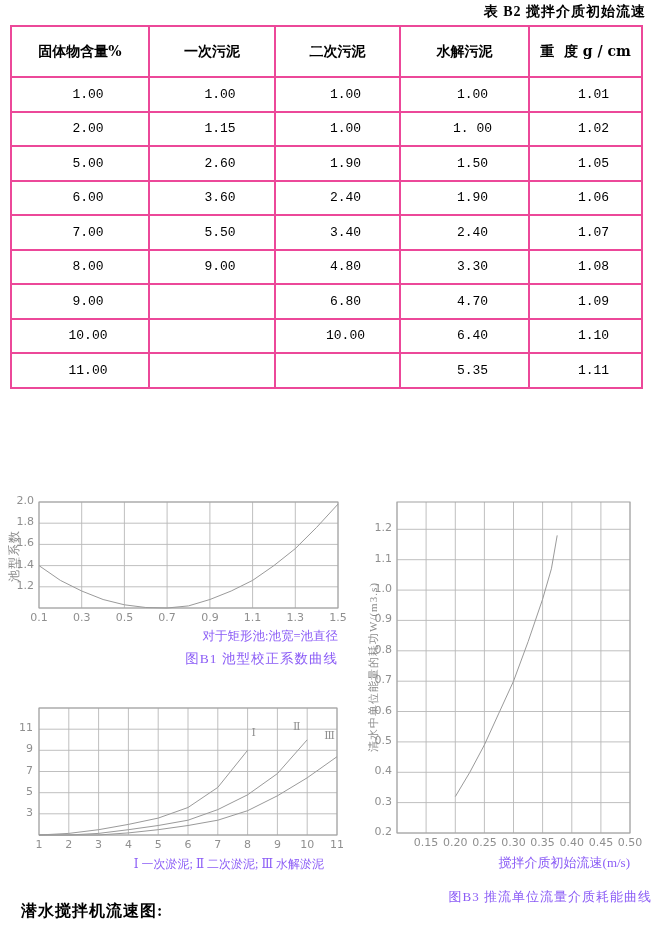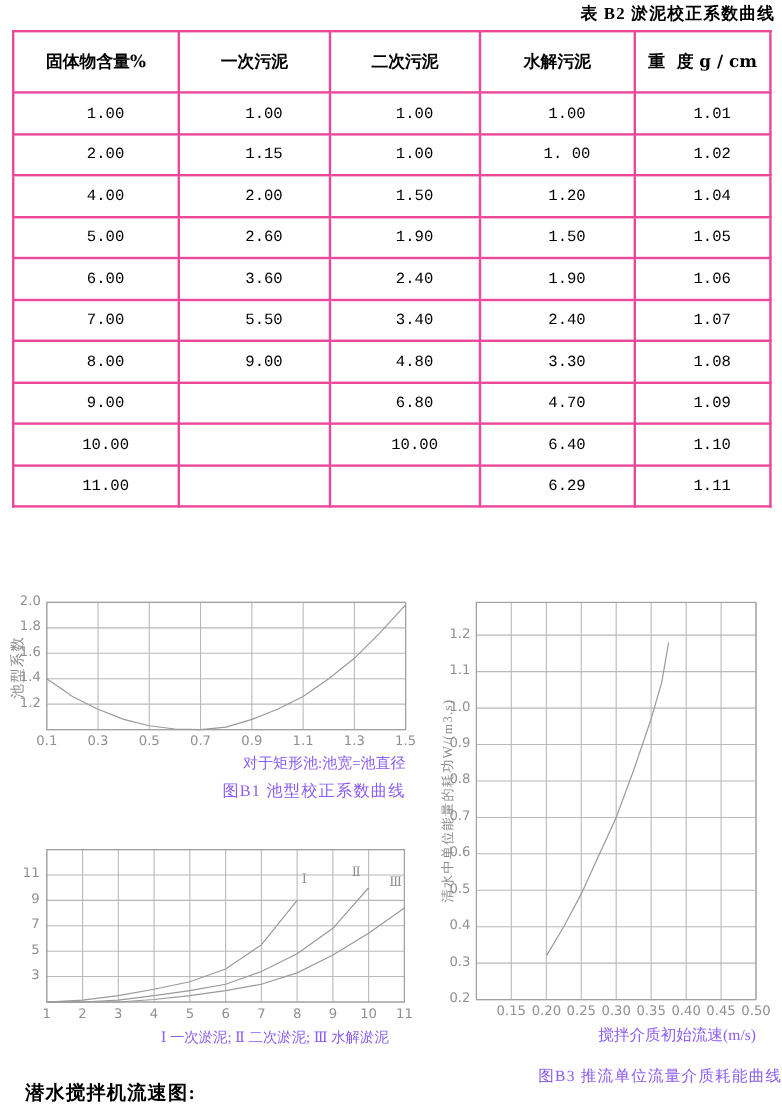--- a/index.html
+++ b/index.html
@@ -43,21 +43,21 @@
     position:absolute; left:2px; top:901px; font-size:16px; font-weight:700; color:#000;
     letter-spacing:1px;
     margin-left:19px;
   }
 </style>
 </head>
 <body>
 
 <div class="page">
 
-  <div class="doc-title">表 B2  淤泥校正系数曲线</div>
+  <div class="doc-title">表 B2  搅拌介质初始流速</div>
 
   <table class="coef">
     <colgroup>
       <col style="width:138px">
         <col style="width:126px">
         <col style="width:125px">
         <col style="width:129px">
         <col style="width:113px">
     </colgroup>
     <thead>
@@ -78,27 +78,20 @@
           <td>1.01</td>
         </tr>
         <tr>
           <td>2.00</td>
           <td>1.15</td>
           <td>1.00</td>
           <td>1. 00</td>
           <td>1.02</td>
         </tr>
         <tr>
-          <td>4.00</td>
-          <td>2.00</td>
-          <td>1.50</td>
-          <td>1.20</td>
-          <td>1.04</td>
-        </tr>
-        <tr>
           <td>5.00</td>
           <td>2.60</td>
           <td>1.90</td>
           <td>1.50</td>
           <td>1.05</td>
         </tr>
         <tr>
           <td>6.00</td>
           <td>3.60</td>
           <td>2.40</td>
@@ -130,21 +123,21 @@
           <td>10.00</td>
           <td></td>
           <td>10.00</td>
           <td>6.40</td>
           <td>1.10</td>
         </tr>
         <tr>
           <td>11.00</td>
           <td></td>
           <td></td>
-          <td>6.29</td>
+          <td>5.35</td>
           <td>1.11</td>
         </tr>
       </tbody>
   </table>
 
   <div class="chart" style="left:0px; top:490px; width:355px; height:200px;">
     <svg id="svgB1" width="355" height="132">
         <line x1="39.0" y1="12" x2="39.0" y2="118" class="grid"></line>
         <line x1="81.7" y1="12" x2="81.7" y2="118" class="grid"></line>
         <line x1="124.4" y1="12" x2="124.4" y2="118" class="grid"></line>

